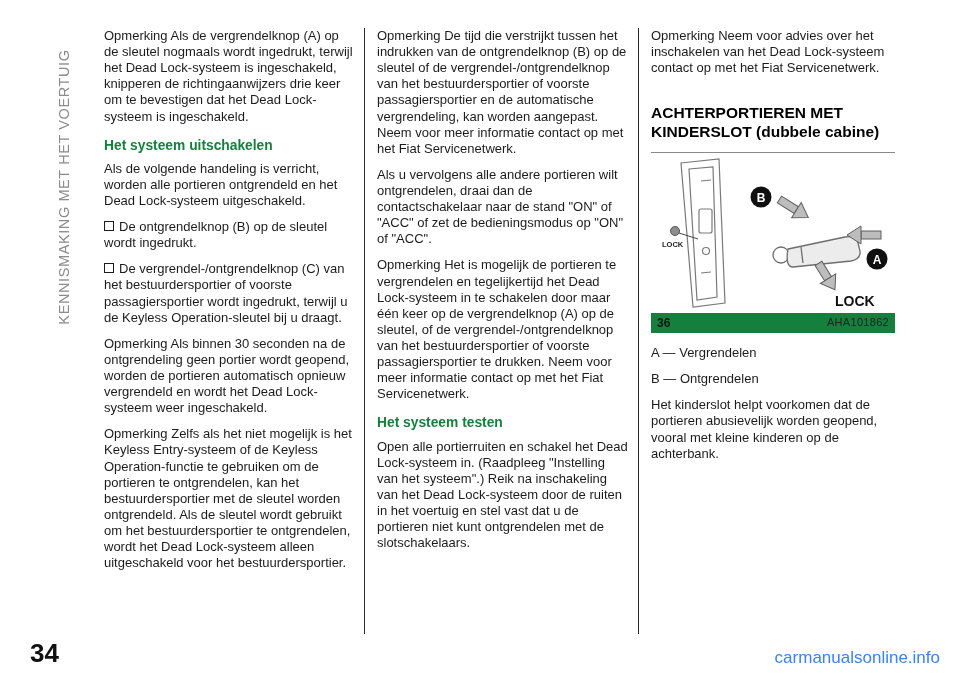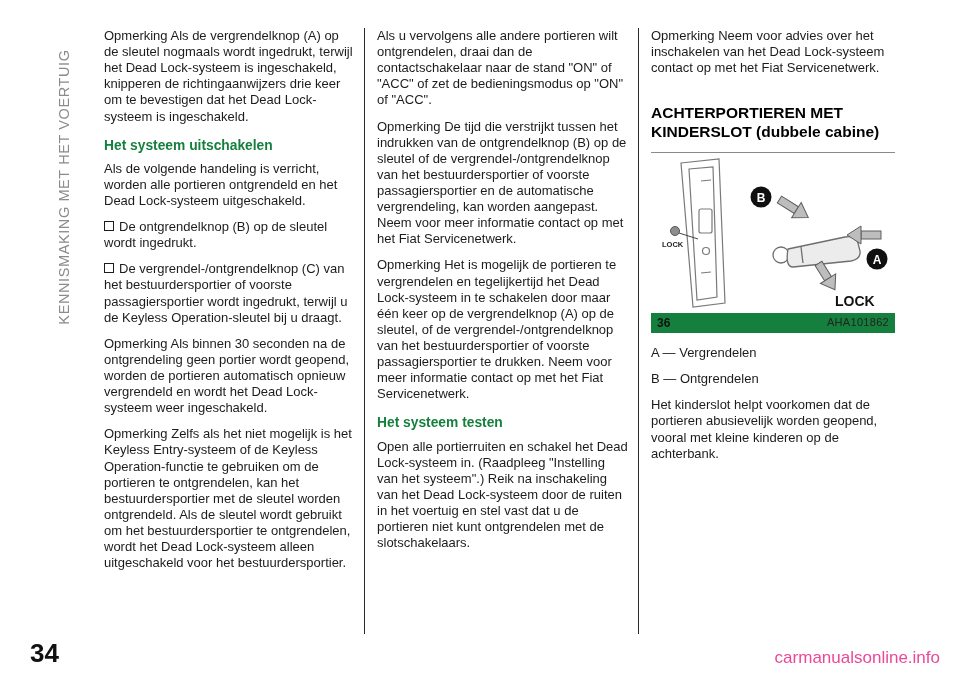--- a/index.html
+++ b/index.html
@@ -6,21 +6,21 @@
   body{
     width:960px;height:678px;background:#ffffff;position:relative;overflow:hidden;
     font-family:"Liberation Sans",sans-serif;color:#1c1c1c;
   }
   .sidebar-label{
     position:absolute;left:-95px;top:178px;width:320px;height:18px;
     transform:rotate(-90deg);text-align:center;white-space:nowrap;
     color:#8b8b8b;font-size:14.5px;letter-spacing:0.6px;
   }
   .page-number{position:absolute;left:30px;top:638px;font-size:26px;font-weight:bold;color:#111;}
-  .watermark{position:absolute;right:20px;top:648px;color:#ec4899;font-size:17px;}
+  .watermark{position:absolute;right:20px;top:648px;color:#3b82f6;font-size:17px;}
   .vline{position:absolute;top:28px;width:1px;height:606px;background:#2a2a2a;}
   #vline1{left:364px;}
   #vline2{left:638px;}
   .col{position:absolute;top:28px;width:252px;font-size:13px;line-height:1.24;}
   #col1{left:104px;}
   #col2{left:377px;}
   #col3{left:651px;width:244px;}
   .col p{margin:0 0 10px 0;}
   h3{font-size:13.8px;margin:12px 0 7px 0;color:#15803d;}
   .big-heading{font-size:15.5px;font-weight:bold;line-height:1.22;margin:28px 0 10px 0;color:#000000;}
@@ -45,22 +45,22 @@
   <p>Opmerking  Als de vergrendelknop (A) op de sleutel nogmaals wordt ingedrukt, terwijl het Dead Lock-systeem is ingeschakeld, knipperen de richtingaanwijzers drie keer om te bevestigen dat het Dead Lock-systeem is ingeschakeld.</p>
   <h3>Het systeem uitschakelen</h3>
   <p>Als de volgende handeling is verricht, worden alle portieren ontgrendeld en het Dead Lock-systeem uitgeschakeld.</p>
   <p><span class="bullet-square"></span><span>De ontgrendelknop (B) op de sleutel wordt ingedrukt.</span></p>
   <p><span class="bullet-square"></span><span>De vergrendel-/ontgrendelknop (C) van het bestuurdersportier of voorste passagiersportier wordt ingedrukt, terwijl u de Keyless Operation-sleutel bij u draagt.</span></p>
   <p>Opmerking  Als binnen 30 seconden na de ontgrendeling geen portier wordt geopend, worden de portieren automatisch opnieuw vergrendeld en wordt het Dead Lock-systeem weer ingeschakeld.</p>
   <p>Opmerking   Zelfs als het niet mogelijk is het Keyless Entry-systeem of de Keyless Operation-functie te gebruiken om de portieren te ontgrendelen, kan het bestuurdersportier met de sleutel worden ontgrendeld. Als de sleutel wordt gebruikt om het bestuurdersportier te ontgrendelen, wordt het Dead Lock-systeem alleen uitgeschakeld voor het bestuurdersportier.</p>
 </div>
 
 <div class="col" id="col2">
+  <p>Opmerking  De tijd die verstrijkt tussen het indrukken van de ontgrendelknop (B) op de sleutel of de vergrendel-/ontgrendelknop van het bestuurdersportier of voorste passagiersportier en de automatische vergrendeling, kan worden aangepast. Neem voor meer informatie contact op met het Fiat Servicenetwerk.</p>
   <p>Als u vervolgens alle andere portieren wilt ontgrendelen, draai dan de contactschakelaar naar de stand "ON" of "ACC" of zet de bedieningsmodus op "ON" of "ACC".</p>
-  <p>Opmerking  De tijd die verstrijkt tussen het indrukken van de ontgrendelknop (B) op de sleutel of de vergrendel-/ontgrendelknop van het bestuurdersportier of voorste passagiersportier en de automatische vergrendeling, kan worden aangepast. Neem voor meer informatie contact op met het Fiat Servicenetwerk.</p>
   <p>Opmerking  Het is mogelijk de portieren te vergrendelen en tegelijkertijd het Dead Lock-systeem in te schakelen door maar één keer op de vergrendelknop (A) op de sleutel, of de vergrendel-/ontgrendelknop van het bestuurdersportier of voorste passagiersportier te drukken. Neem voor meer informatie contact op met het Fiat Servicenetwerk.</p>
   <h3>Het systeem testen</h3>
   <p>Open alle portierruiten en schakel het Dead Lock-systeem in. (Raadpleeg "Instelling van het systeem".) Reik na inschakeling van het Dead Lock-systeem door de ruiten in het voertuig en stel vast dat u de portieren niet kunt ontgrendelen met de slotschakelaars.</p>
 </div>
 
 <div class="col" id="col3">
   <p>Opmerking  Neem voor advies over het inschakelen van het Dead Lock-systeem contact op met het Fiat Servicenetwerk.</p>
   <div class="big-heading">ACHTERPORTIEREN MET KINDERSLOT (dubbele cabine)</div>
 
   <div class="figure">

